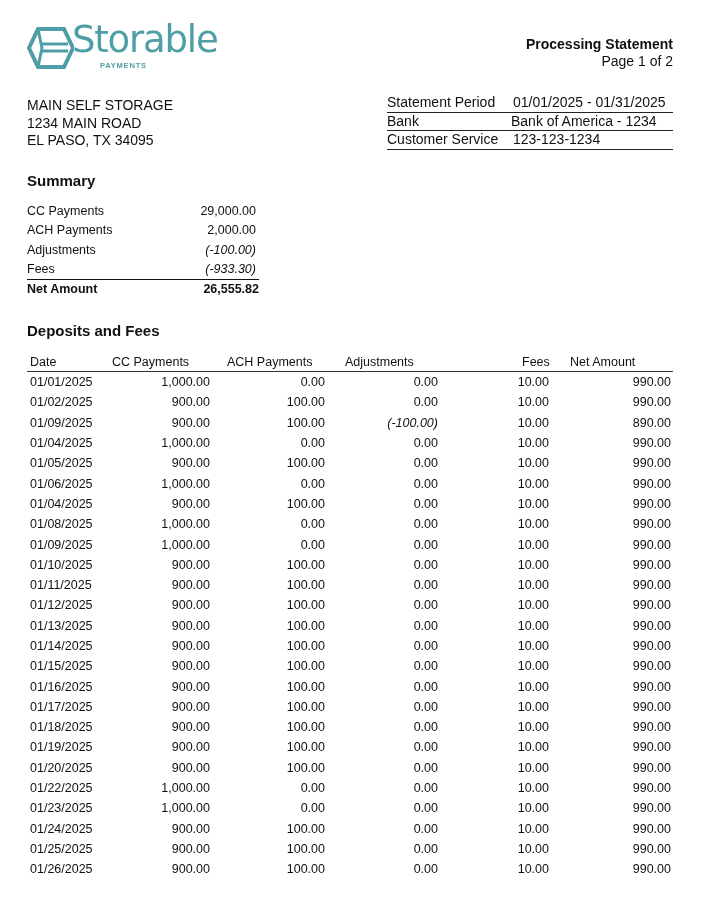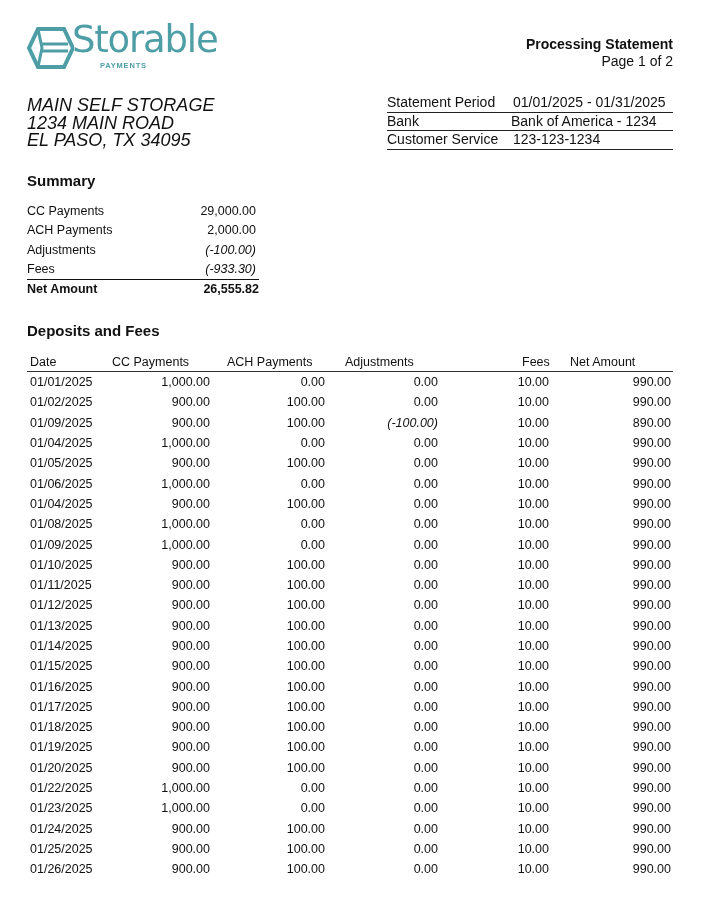--- a/index.html
+++ b/index.html
@@ -6,21 +6,21 @@
   body { width:708px; height:920px; position:relative; overflow:hidden;
          font-family:"Liberation Sans", sans-serif; color:#111; font-size:13.5px; }
   .logo { position:absolute; left:26px; top:24px; width:185px; height:50px; }
   .logo svg { position:absolute; left:0; top:2px; }
   .logo-word { position:absolute; left:46px; top:-6px; font-size:37px; color:#4e9ea6;
                font-family:"DejaVu Sans", sans-serif; letter-spacing:-1.2px; font-weight:400; }
   .logo-sub { position:absolute; left:74px; top:37px; font-size:7.5px; font-weight:bold;
               color:#4e9ea6; letter-spacing:0.8px; }
   .title-block { position:absolute; right:35px; top:36px; text-align:right; font-size:14px; line-height:17px; }
   .title-block .t { font-weight:bold; }
-  .addr { position:absolute; left:27px; top:97px; font-size:18px; line-height:17.5px;font-style:italic; }
+  .addr { position:absolute; left:27px; top:97px; font-size:14px; line-height:17.5px; }
   .info { position:absolute; left:387px; top:94px; width:286px; font-size:14px; }
   .info .row { display:flex; height:17.5px; line-height:17.5px; border-bottom:1.5px solid #222; }
   .info .row:first-child { border-bottom:1.5px solid #222; }
   .info .lbl { width:126px; }
   .info .val { flex:1; }
   .info .row.bank .val { padding-left:0; }
   h2 { position:absolute; left:27px; margin:0; font-size:15px; font-weight:bold; }
   .summary { position:absolute; left:27px; top:202px; width:232px; font-size:12.5px; }
   .summary .srow { display:flex; justify-content:space-between; height:19.3px; line-height:19.3px; }
   .summary .srow.total { border-top:1.5px solid #111; font-weight:bold; margin-top:0; }

